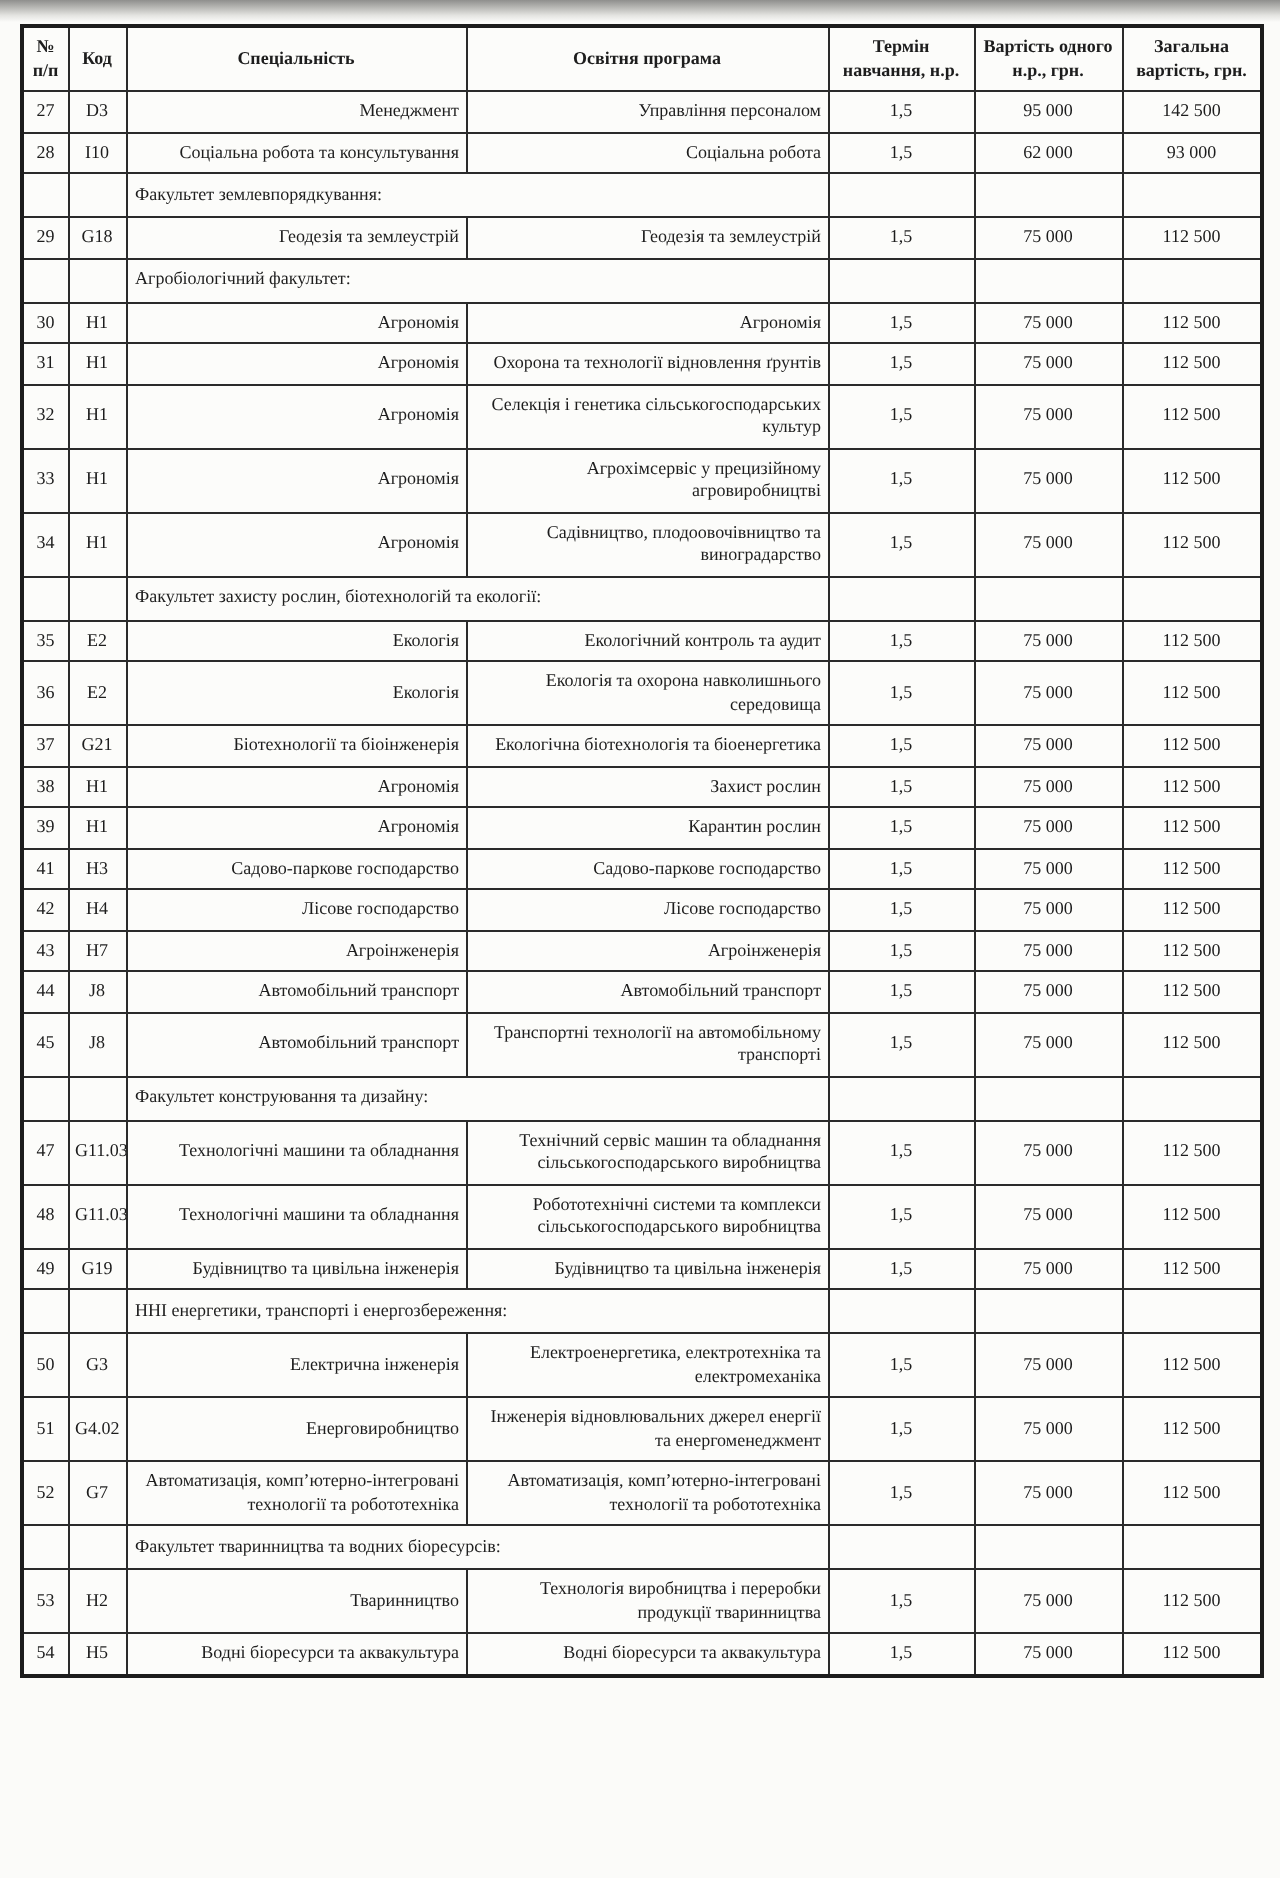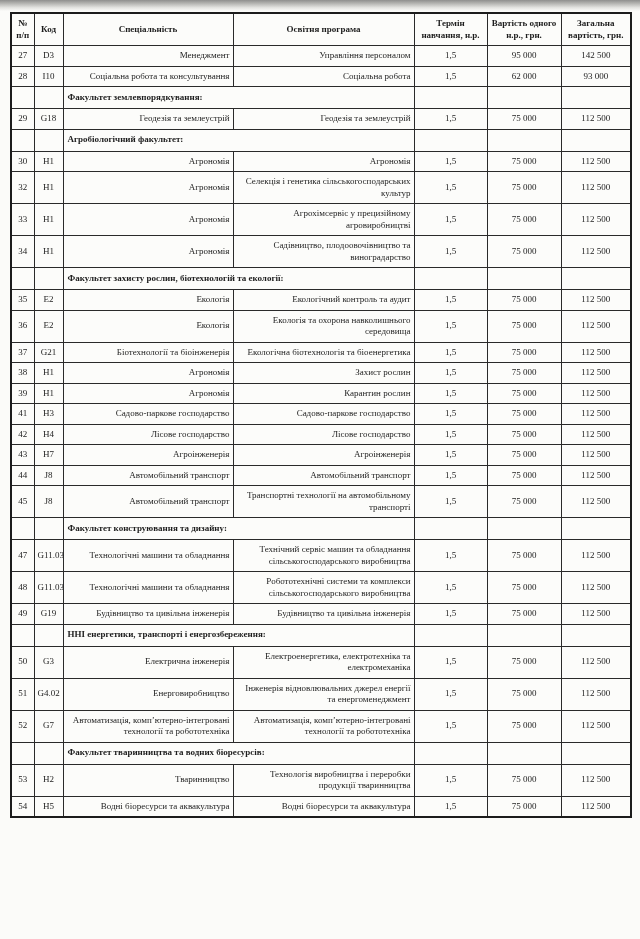--- a/index.html
+++ b/index.html
@@ -52,21 +52,21 @@
   }
   td.c-num, td.c-code, td.c-term, td.c-price, td.c-total {
     text-align: center;
   }
   td.c-spec, td.c-program {
     text-align: right;
     padding-left: 4px;
     padding-right: 3px;
   }
   tr.section-row td.section-title {
-    font-weight: bold;
+    font-weight: normal;
     text-align: left;
     padding-left: 4px;
   }
   tr.section-row td {
     height: 13px;
   }
 </style>
 </head>
 <body>
 
@@ -141,20 +141,29 @@
         <tr>
       <td class="c-num">30</td>
       <td class="c-code">H1</td>
       <td class="c-spec">Агрономія</td>
       <td class="c-program">Агрономія</td>
       <td class="c-term">1,5</td>
       <td class="c-price">75 000</td>
       <td class="c-total">112 500</td>
     </tr>
         <tr>
+      <td class="c-num">31</td>
+      <td class="c-code">H1</td>
+      <td class="c-spec">Агрономія</td>
+      <td class="c-program">Охорона та технології відновлення ґрунтів</td>
+      <td class="c-term">1,5</td>
+      <td class="c-price">75 000</td>
+      <td class="c-total">112 500</td>
+    </tr>
+        <tr>
       <td class="c-num">32</td>
       <td class="c-code">H1</td>
       <td class="c-spec">Агрономія</td>
       <td class="c-program">Селекція і генетика сільськогосподарських культур</td>
       <td class="c-term">1,5</td>
       <td class="c-price">75 000</td>
       <td class="c-total">112 500</td>
     </tr>
         <tr>
       <td class="c-num">33</td>

